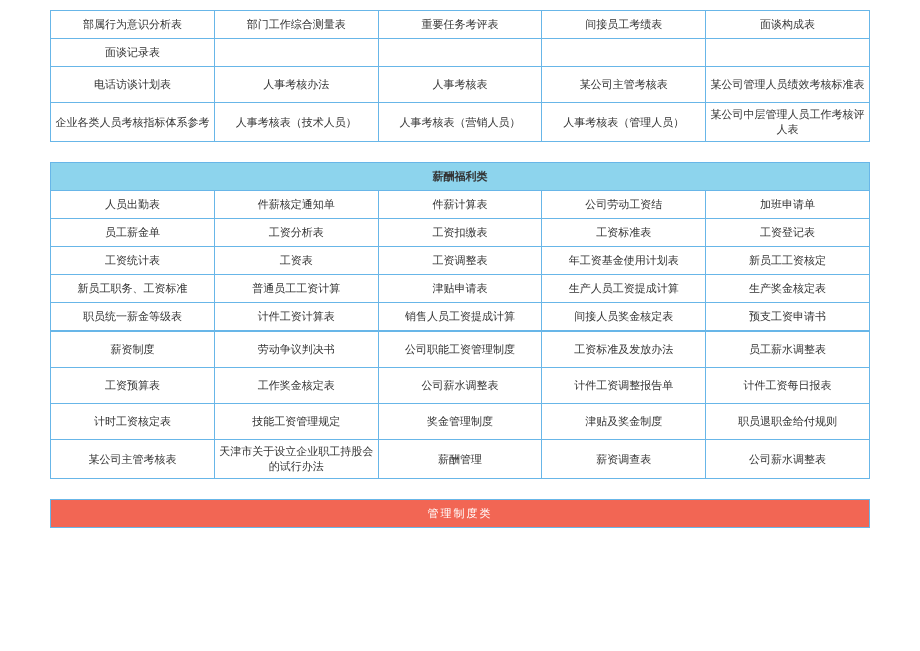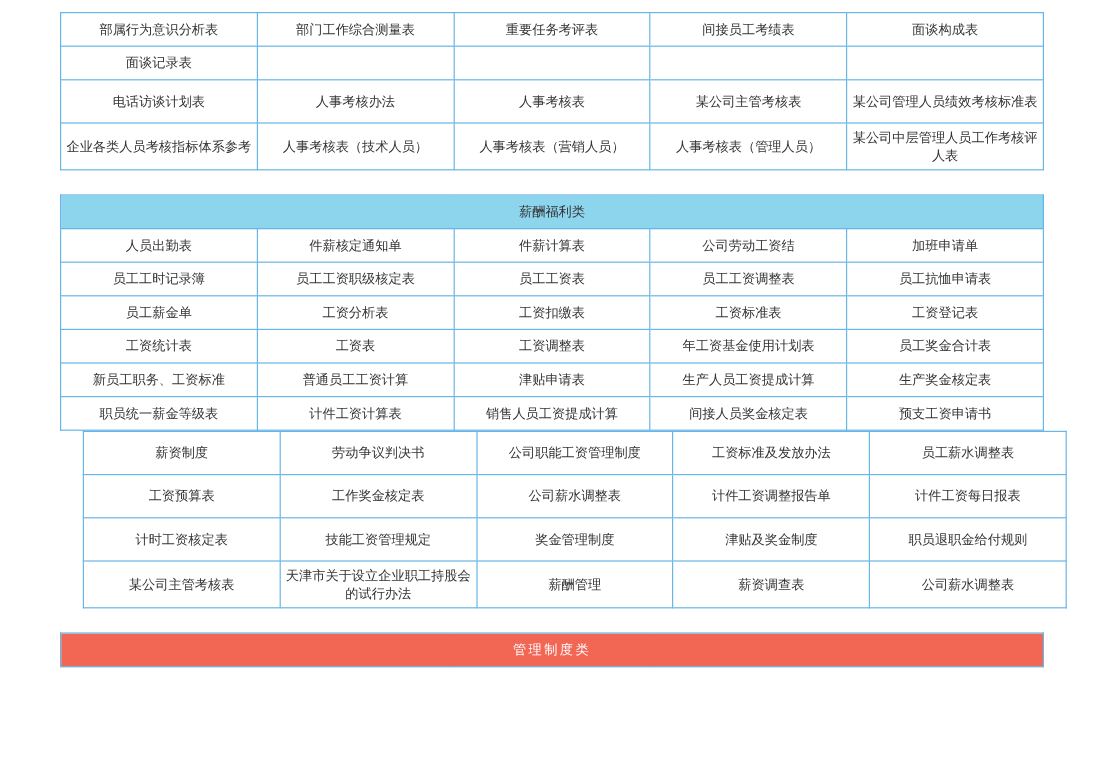--- a/index.html
+++ b/index.html
@@ -1,20 +1,20 @@
 <!DOCTYPE html>
 <html><head>
 <meta charset="utf-8">
 <style>
   * { box-sizing: border-box; margin: 0; padding: 0; }
   body { background: #fff; font-family: "SimSun", "宋体", serif; font-size: 11px; padding: 10px 50px; width: 920px; }
   table { border-collapse: collapse; width: 100%; table-layout: fixed; margin-bottom: 20px; }
   td { border: 1px solid #68b6e8; text-align: center; vertical-align: middle; padding: 4px 2px; height: 28px; color: #333; word-break: break-all; }
   td.tall { height: 36px; }
-  .header-blue { background: #8dd4ed; color: #333; font-weight: normal; }
+  .header-blue { background: #8dd4ed; color: #333; font-weight: bold; }
   .header-red { background: #f26654; color: #fff; letter-spacing: 2px; }
   .empty { background: #fff; }
 </style>
 </head>
 <body>
 
 <table>
   <tbody>
       <tr>
     <td>部属行为意识分析表</td>
@@ -53,58 +53,51 @@
     <td colspan="5" class="header-blue">薪酬福利类</td>
   </tr>
   <tr>
     <td>人员出勤表</td>
     <td>件薪核定通知单</td>
     <td>件薪计算表</td>
     <td>公司劳动工资结</td>
     <td>加班申请单</td>
   </tr>
   <tr>
-    <td>员工工时记录簿</td>
-    <td>员工工资职级核定表</td>
-    <td>员工工资表</td>
-    <td>员工工资调整表</td>
-    <td>员工抗恤申请表</td>
-  </tr>
-  <tr>
     <td>员工薪金单</td>
     <td>工资分析表</td>
     <td>工资扣缴表</td>
     <td>工资标准表</td>
     <td>工资登记表</td>
   </tr>
   <tr>
     <td>工资统计表</td>
     <td>工资表</td>
     <td>工资调整表</td>
     <td>年工资基金使用计划表</td>
-    <td>员工奖金合计表</td>
+    <td>新员工工资核定</td>
   </tr>
   <tr>
     <td>新员工职务、工资标准</td>
     <td>普通员工工资计算</td>
     <td>津贴申请表</td>
     <td>生产人员工资提成计算</td>
     <td>生产奖金核定表</td>
   </tr>
   <tr>
     <td>职员统一薪金等级表</td>
     <td>计件工资计算表</td>
     <td>销售人员工资提成计算</td>
     <td>间接人员奖金核定表</td>
     <td>预支工资申请书</td>
   </tr>
 </tbody>
   </table>
 
-<table style="margin-top:-20px;margin-left:19px;">
+<table style="margin-top:-20px;">
   <tbody>
       <tr>
     <td class="tall">薪资制度</td>
     <td class="tall">劳动争议判决书</td>
     <td class="tall">公司职能工资管理制度</td>
     <td class="tall">工资标准及发放办法</td>
     <td class="tall">员工薪水调整表</td>
   </tr>
   <tr>
     <td class="tall">工资预算表</td>

